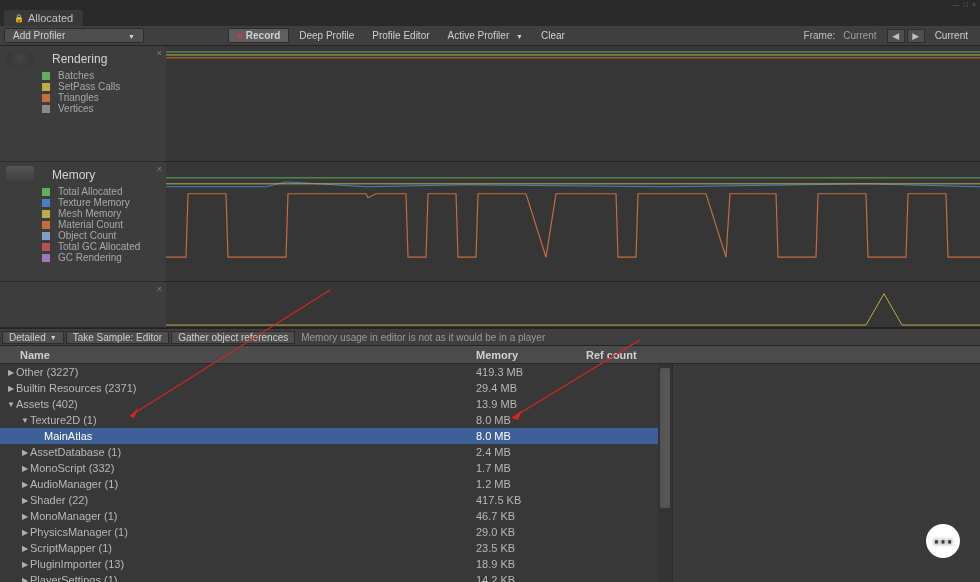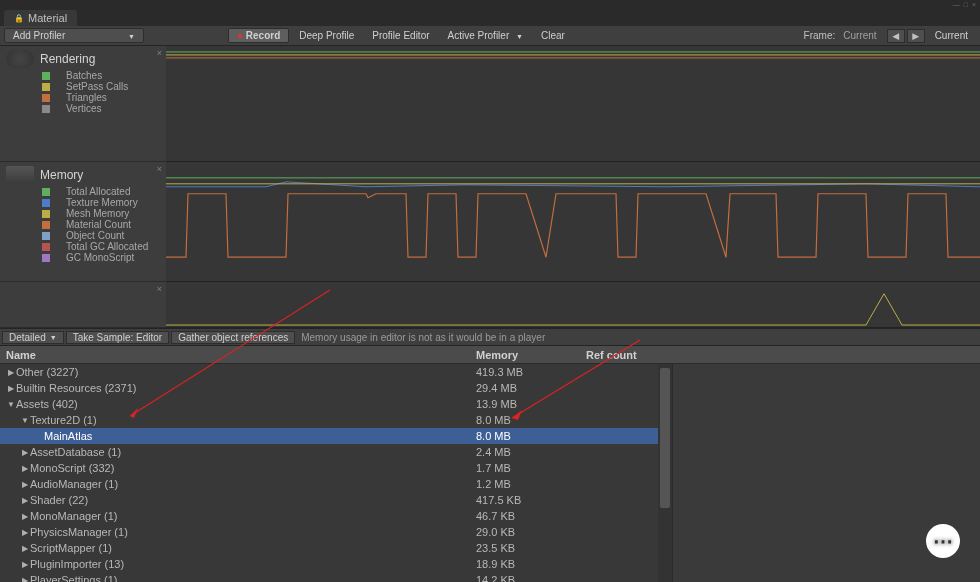--- a/index.html
+++ b/index.html
@@ -86,34 +86,34 @@
     border-bottom: 1px solid #2a2a2a;
     padding: 4px 6px;
     position: relative;
   }
   .module-close {
     position: absolute; top: 2px; right: 4px;
     color: #808080; font-size: 9px;
     cursor: pointer;
   }
   .module-header {
-    display: flex; align-items: center; gap: 6px;
+    display: flex; align-items: center; gap: 18px;
   }
   .module-icon {
     width: 28px; height: 18px;
     background: #555;
     border-radius: 4px;
     display: flex; align-items:center; justify-content:center;
   }
   .module-icon.rendering { background: radial-gradient(circle, #444, #333); border-radius: 50%/80%; }
   .module-icon.memory { background: linear-gradient(#555,#3a3a3a); border-radius: 2px; }
   .module-icon.audio { background: radial-gradient(circle at 30% 30%, #666,#333); border-radius: 50%; }
   .module-title { color: #d4d4d4; font-size: 12px; }
   .legend { margin-left: 36px; margin-top: 2px; }
-  .legend-item { display: flex; align-items: center; gap: 16px; font-size: 10px; color: #a8a8a8; line-height: 11px; }
+  .legend-item { display: flex; align-items: center; gap: 8px; font-size: 10px; color: #a8a8a8; line-height: 11px; }
   .legend-swatch { width: 8px; height: 8px; display: inline-block; }
   .chart-stack {
     flex: 1;
     display: flex;
     flex-direction: column;
   }
   .chart { flex: 1; background: #363636; position: relative; border-bottom: 1px solid #222; overflow: hidden; }
   .chart svg { width: 100%; height: 100%; display: block; }
   .detail-toolbar {
     height: 18px;
@@ -137,21 +137,21 @@
   .detail-note { color: #9a9a9a; margin-left: 4px; }
   .columns-header {
     height: 18px;
     background: #4b4b4b;
     display: flex;
     font-size: 11px;
     font-weight: bold;
     color: #d0d0d0;
     border-bottom: 1px solid #2a2a2a;
   }
-  .col-name { width: 470px; padding-left: 6px; display: flex; align-items: center; }
+  .col-name { width: 470px; padding-left: 20px; display: flex; align-items: center; }
   .col-mem { width: 110px; padding-left: 6px; display: flex; align-items: center; }
   .col-ref { width: 92px; padding-left: 6px; display: flex; align-items: center; }
   .lower {
     display: flex;
     height: 234px;
   }
   .tree-panel {
     width: 672px;
     background: #383838;
     overflow: hidden;
@@ -198,21 +198,21 @@
 
 <div class="window-header">
   <span>—</span>
   <span>□</span>
   <span>×</span>
 </div>
 
 <div class="tab-bar">
   <div class="tab">
     <span class="lock">🔒</span>
-    <span>Material</span>
+    <span>Allocated</span>
   </div>
 </div>
 
 <div class="toolbar">
   <div class="tb-btn">
     <span>Add Profiler</span>
     <span style="margin-left:60px;font-size:7px;">▼</span>
   </div>
   <div class="toolbar-spacer" style="flex:0 0 80px"></div>
   <div class="tb-btn active">
@@ -289,21 +289,21 @@
           <div class="legend-item">
             <span class="legend-swatch" style="background: rgb(126, 160, 199);"></span>
             <span>Object Count</span>
           </div>
           <div class="legend-item">
             <span class="legend-swatch" style="background: rgb(181, 82, 82);"></span>
             <span>Total GC Allocated</span>
           </div>
           <div class="legend-item">
             <span class="legend-swatch" style="background: rgb(160, 120, 192);"></span>
-            <span>GC MonoScript</span>
+            <span>GC Rendering</span>
           </div>
         </div>
     </div>
 
     <div class="module" style="flex:1">
       <span class="module-close">×</span>
     </div>
 
   </div>
 

